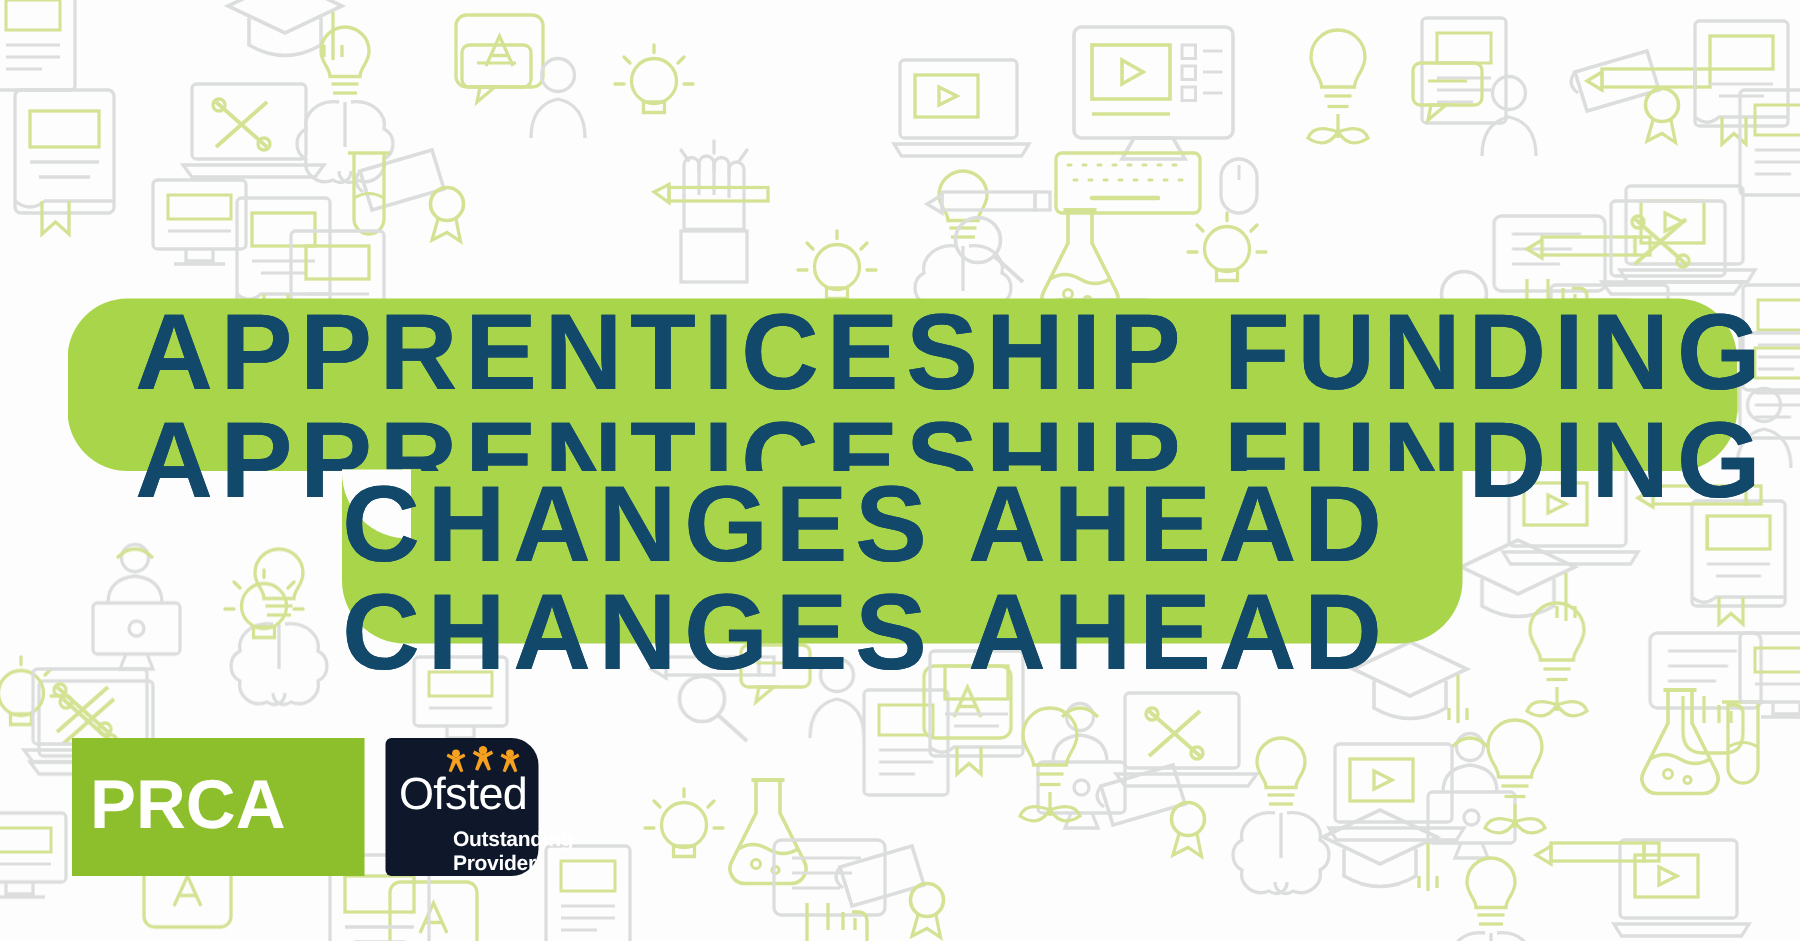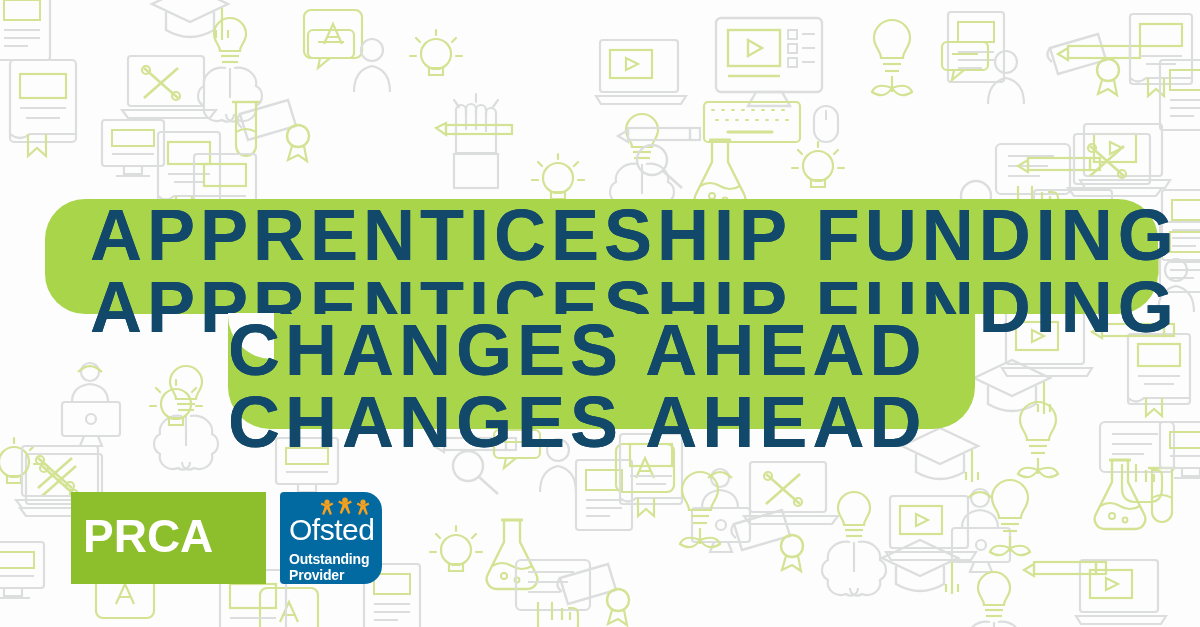--- a/index.html
+++ b/index.html
@@ -67,51 +67,52 @@
   
   .logo-row{
     position:absolute;left:48px;top:492px;
     z-index:4;display:flex;align-items:stretch;gap:14px;
   }
   .prca-logo{
     background:#8dbe2b;
     width:195px;height:92px;
     display:flex;flex-direction:column;
     justify-content:center;align-items:flex-start;
-    padding:4px 10px 6px 12px;box-sizing:border-box;margin-left:23px;
+    padding:4px 10px 6px 12px;box-sizing:border-box;
   }
   .prca-main{
     color:#ffffff;font-weight:700;font-size:46px;line-height:0.98;
     letter-spacing:0px;font-family:"Liberation Sans","DejaVu Sans",sans-serif;
   }
   .prca-sub{
     color:#ffffff;font-weight:700;font-size:21px;line-height:1.05;
     letter-spacing:-0.3px;margin-top:2px;
     font-family:"Liberation Sans","DejaVu Sans",sans-serif;
   }
   .ofsted-logo{
-    background:#0369a1;
+    background:#0f172a;
     width:102px;height:92px;
     border-radius:4px 18px 18px 4px;
     position:relative;
     padding:6px 8px 6px 9px;box-sizing:border-box;
     display:flex;flex-direction:column;justify-content:flex-start;
   }
   .ofsted-stars{
     position:absolute;right:7px;top:5px;width:56px;height:20px;
   }
   .ofsted-word{
     color:#ffffff;font-weight:400;font-size:30px;line-height:1;
     margin-top:17px;letter-spacing:-0.5px;
     font-family:"Liberation Sans","DejaVu Sans",sans-serif;
   }
   .ofsted-tag{
     color:#ffffff;font-weight:700;font-size:14px;line-height:1.12;
     margin-top:7px;letter-spacing:-0.2px;
     font-family:"Liberation Sans","DejaVu Sans",sans-serif;
+    margin-left:36px;
   }
 </style>
 </head>
 <body>
 
 <div class="banner">
 
   <svg class="bg-pattern" viewBox="0 0 1200 627" xmlns="http://www.w3.org/2000/svg">
     <defs>
       <g id="ic-book">

